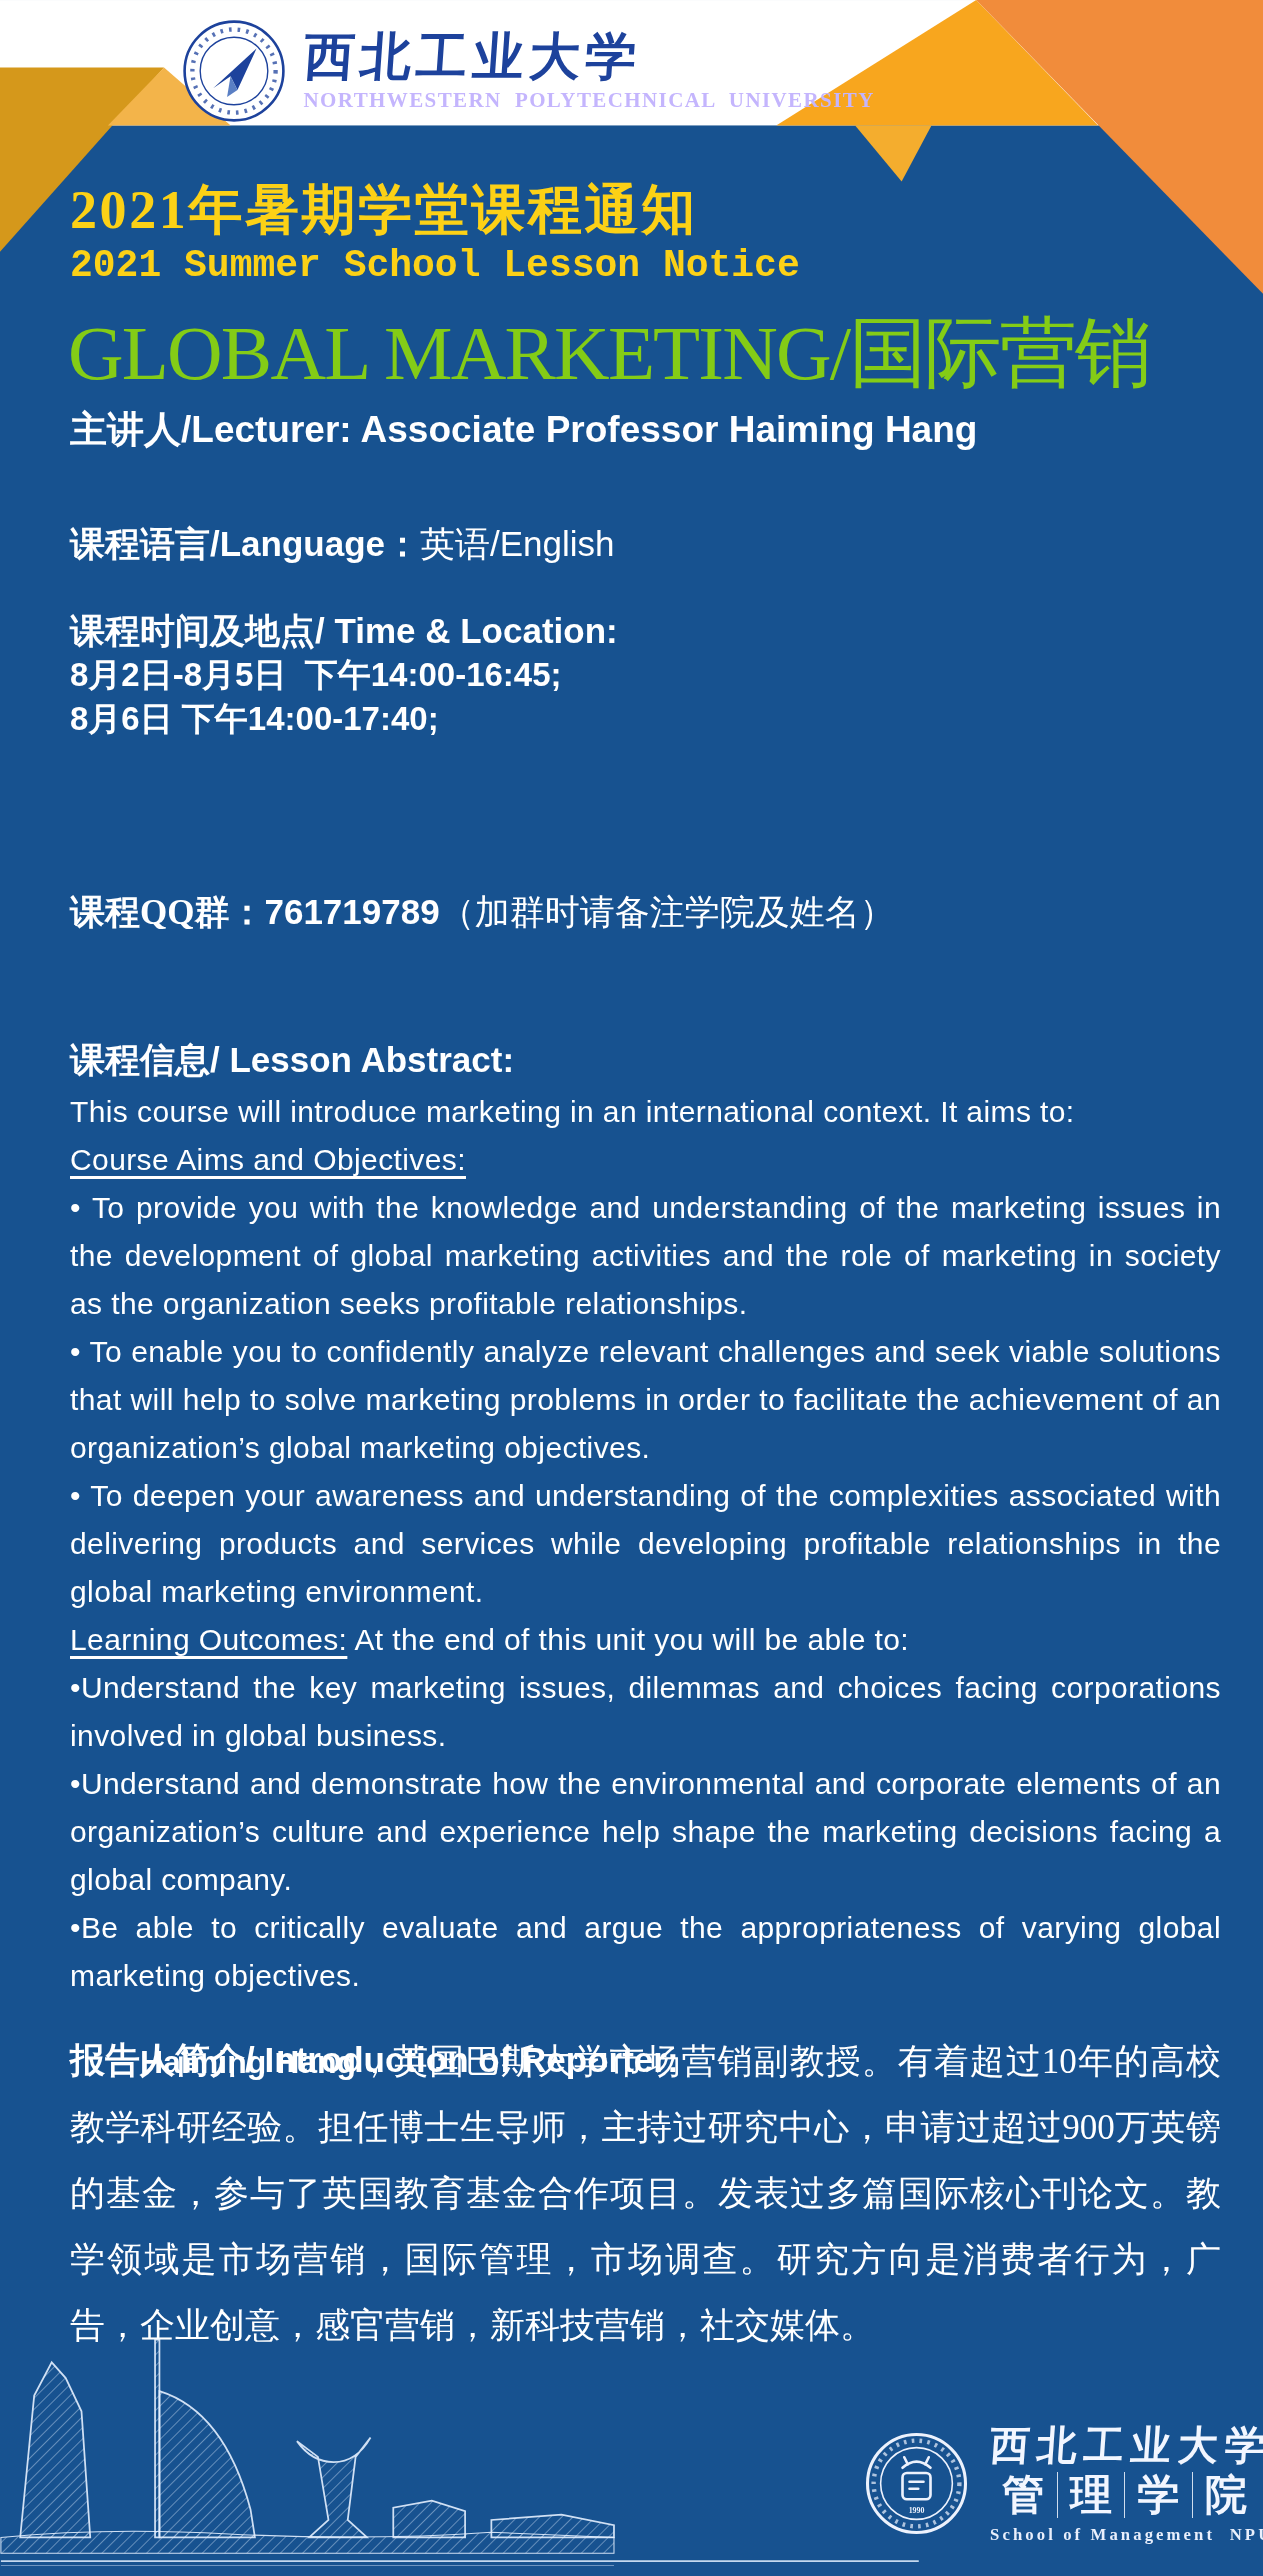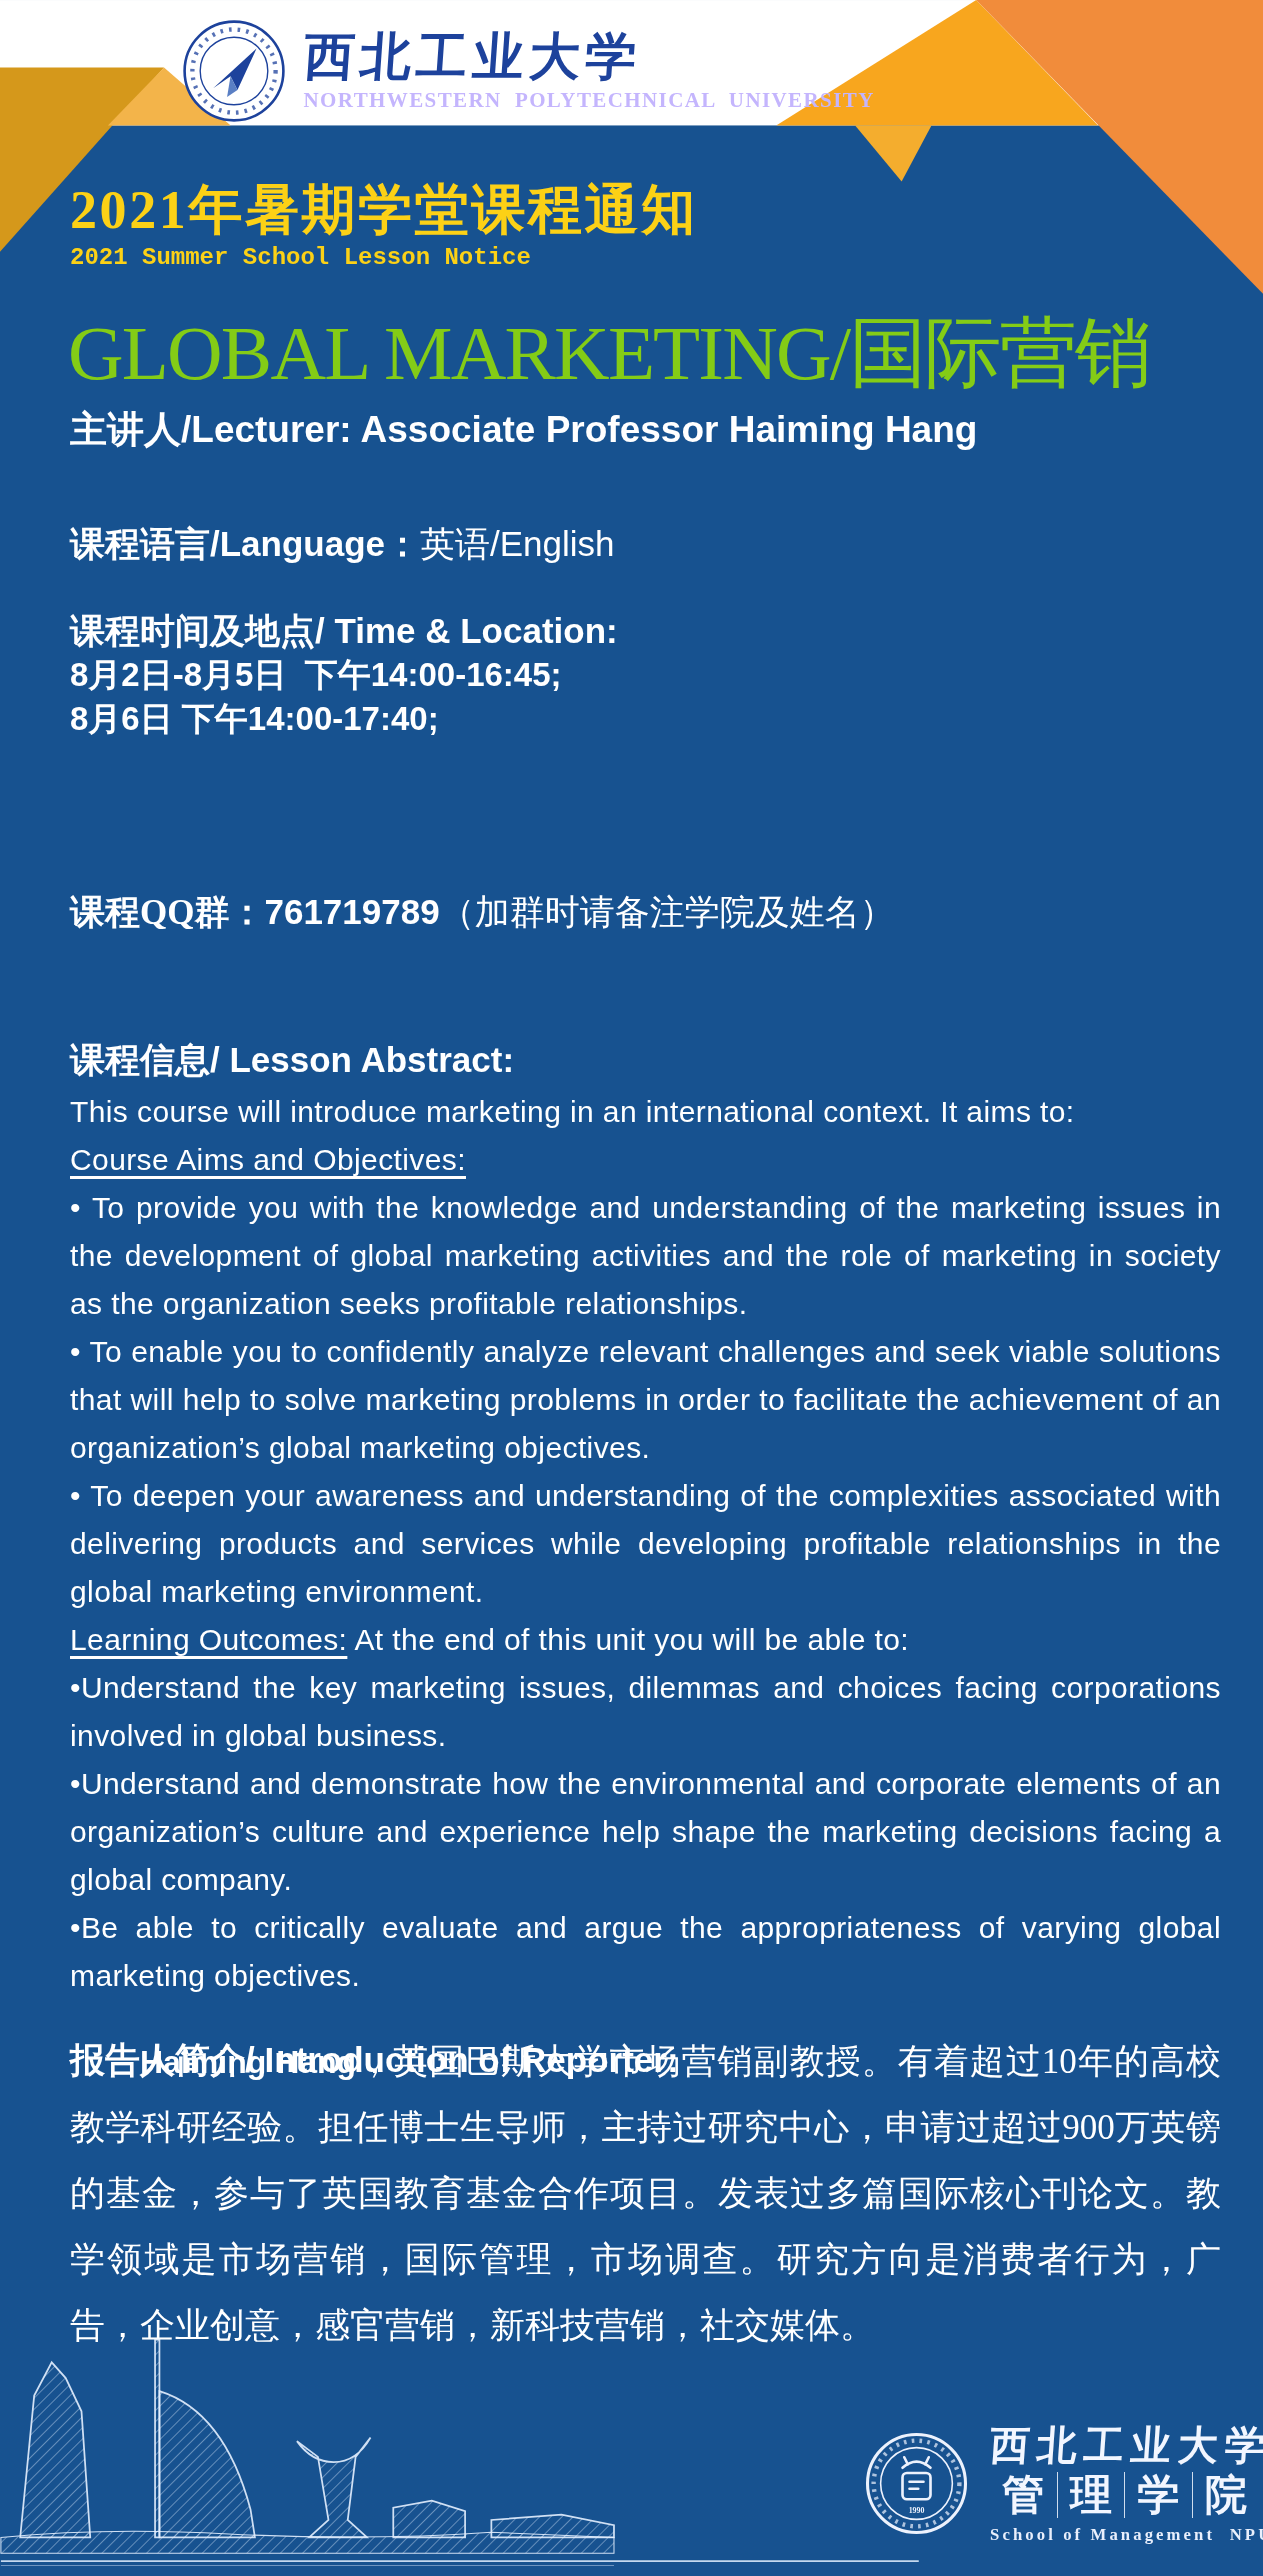--- a/index.html
+++ b/index.html
@@ -16,21 +16,21 @@
   .header-logo{left:182px;top:19.3px;display:flex;align-items:center;gap:17.5px;}
   .logo-cn{font-family:"DejaVu Serif","Liberation Serif",serif;font-weight:bold;
            font-size:51px;line-height:54px;color:#1d429c;letter-spacing:5.3px;transform:skewX(-4deg);}
   .logo-en{font-family:"Liberation Serif",serif;font-weight:bold;font-size:21px;
            letter-spacing:1.4px;color:#c4b5fd;margin-top:5.3px;white-space:pre;}
 
   
   .notice-cn{left:70px;top:174px;font-family:"Liberation Serif","DejaVu Serif",serif;
              font-weight:bold;font-size:54px;color:#fcd116;letter-spacing:2.6px;}
   .notice-en{left:70px;top:244px;font-family:"Liberation Mono","DejaVu Sans Mono",monospace;
-             font-weight:bold;font-size:24px;color:#fcd116;letter-spacing:0;}
+             font-weight:bold;font-size:38px;color:#fcd116;letter-spacing:0;}
 
   .course-title{left:68px;top:302px;font-family:"Liberation Serif","DejaVu Serif",serif;
                 font-weight:normal;font-size:77px;letter-spacing:-1.8px;white-space:nowrap;color:#84cc16;}
   .lecturer{left:70px;top:405px;font-size:37px;font-weight:bold;}
 
   .lang-line{left:70px;top:521px;font-size:35px;}
   .time-block{left:70px;top:609px;font-size:33px;line-height:44px;}
   .time-block .h{font-size:35px;font-weight:bold;}
   .time-block .t{font-weight:600;}
   .notes{left:70px;top:769px;font-size:33px;line-height:44px;font-family:"Liberation Serif","DejaVu Serif",serif;}

